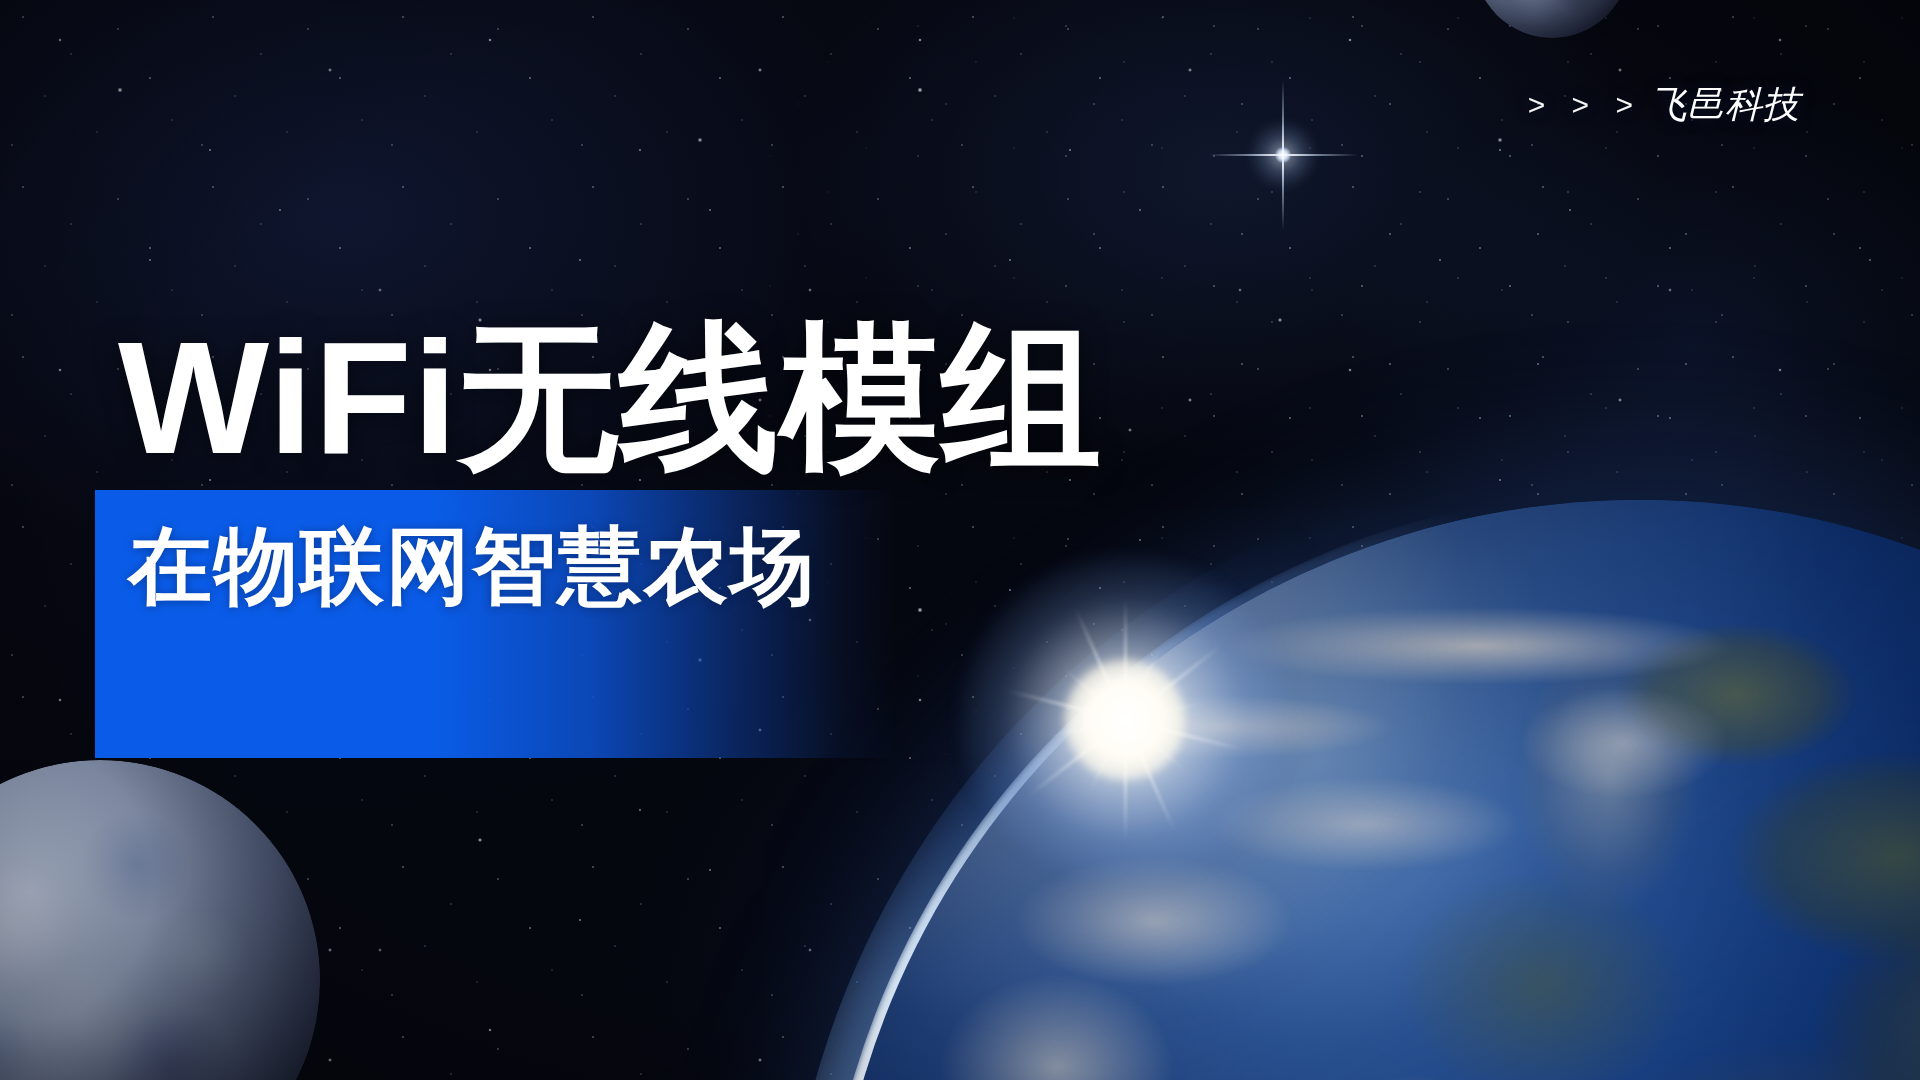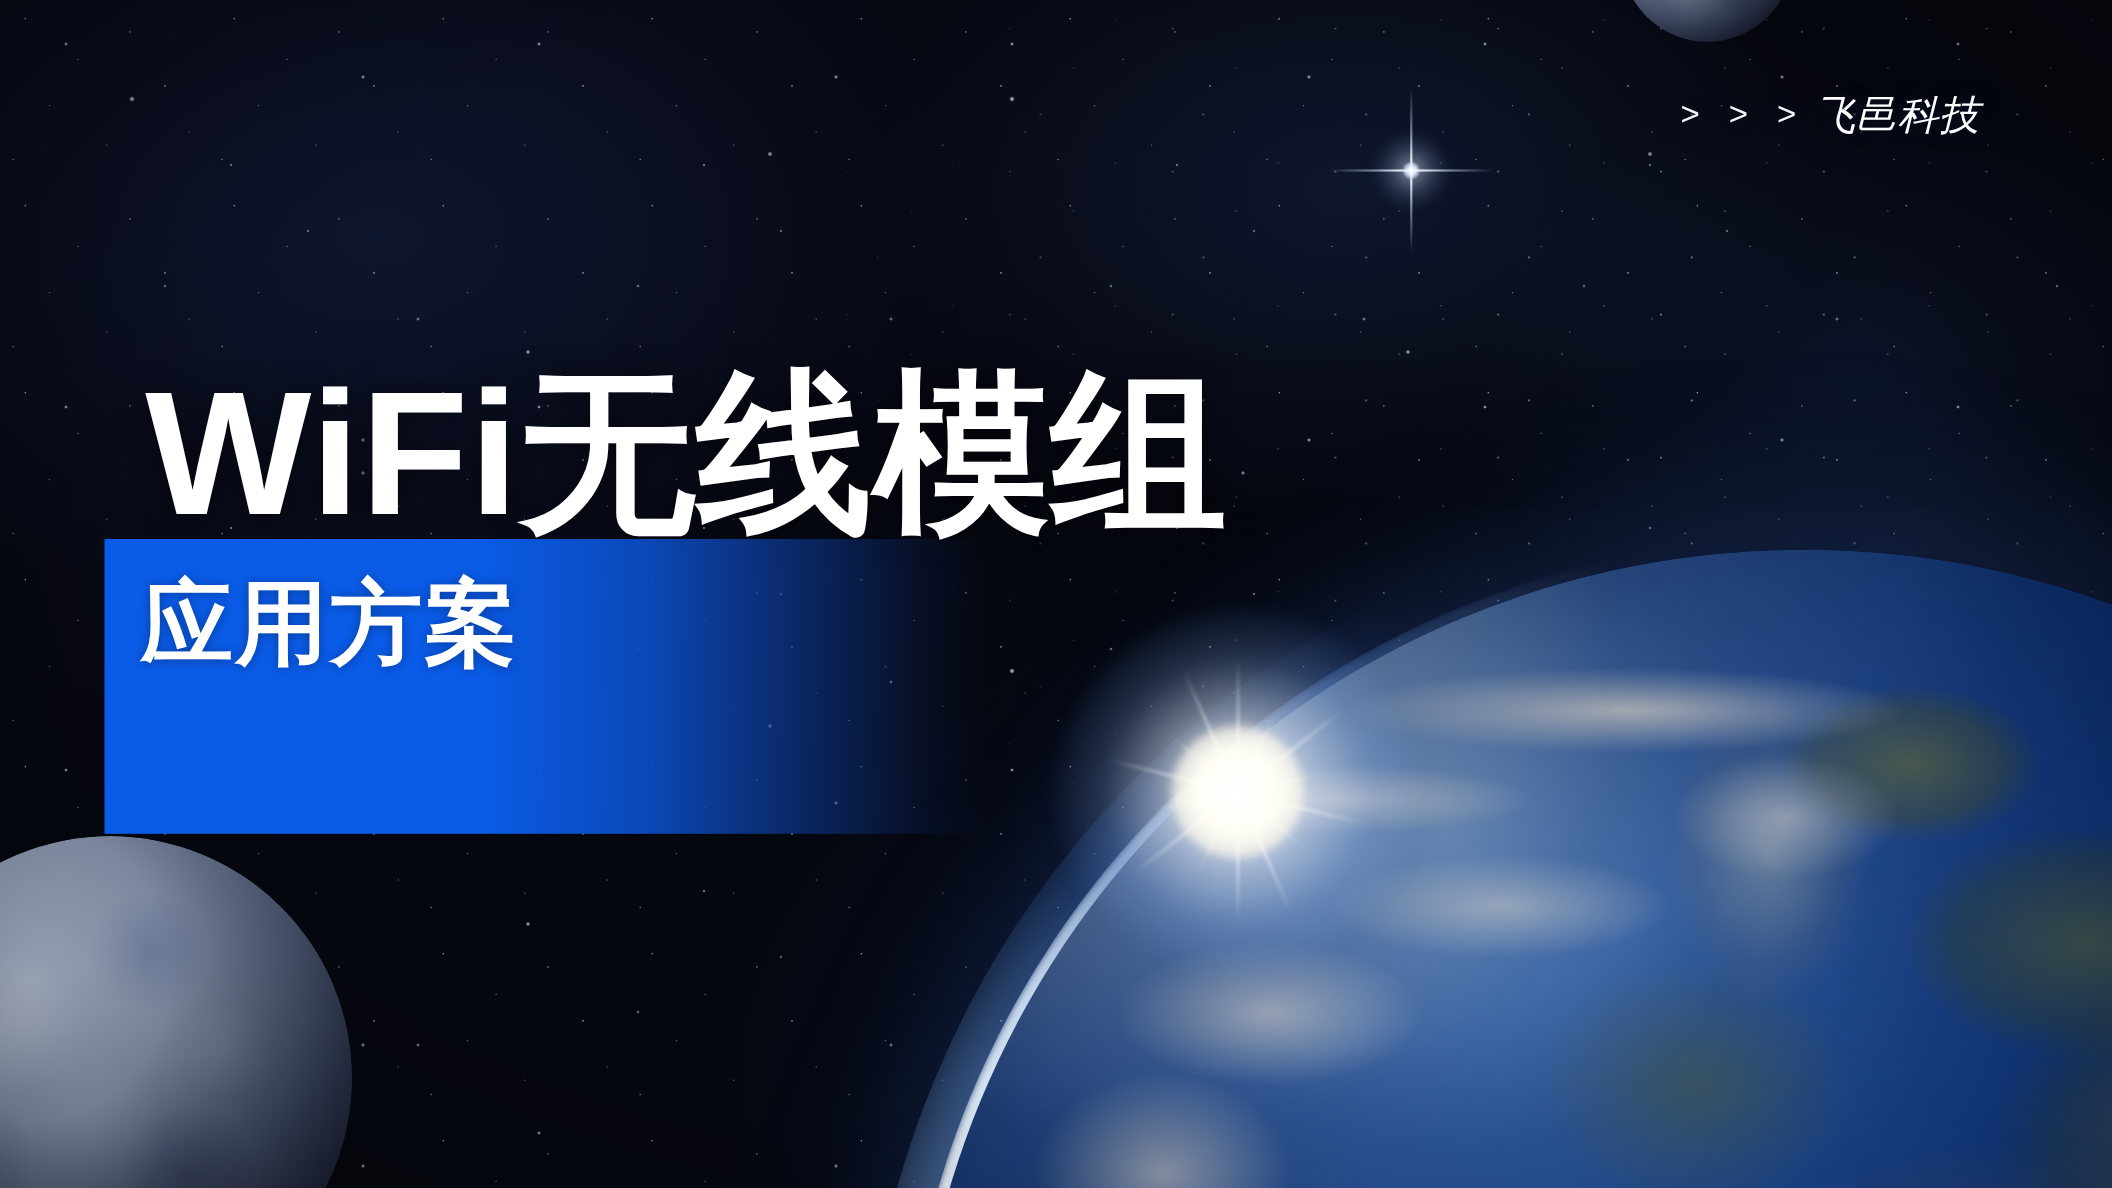--- a/index.html
+++ b/index.html
@@ -318,21 +318,21 @@
   #brand-logo .brand-name {
     font-size: 37px;
     letter-spacing: 0.5px;
     font-style: italic;
   }
 
   #main-title {
     position: absolute;
     left: 118px;
     top: 318px;
-    margin: 14px;
+    margin: 0;
     color: #ffffff;
     font-size: 160px;
     font-weight: 700;
     line-height: 1;
     letter-spacing: 1px;
     white-space: nowrap;
     text-shadow: 0 2px 26px rgba(0,0,0,0.55);
   }
 
   #subtitle-panel {
@@ -431,16 +431,16 @@
 
   <div id="brand-logo">
     <span class="chevrons">&gt; &gt; &gt;</span>
     <span class="brand-name">飞邑科技</span>
   </div>
 
   <h1 id="main-title">WiFi无线模组</h1>
 
   <div id="subtitle-panel"></div>
   <div id="subtitle-lines">
-    <div class="sub-line">应用方案</div>
+    <div class="sub-line">在物联网智慧农场</div>
   </div>
 
 </div>
 
 </body></html>

